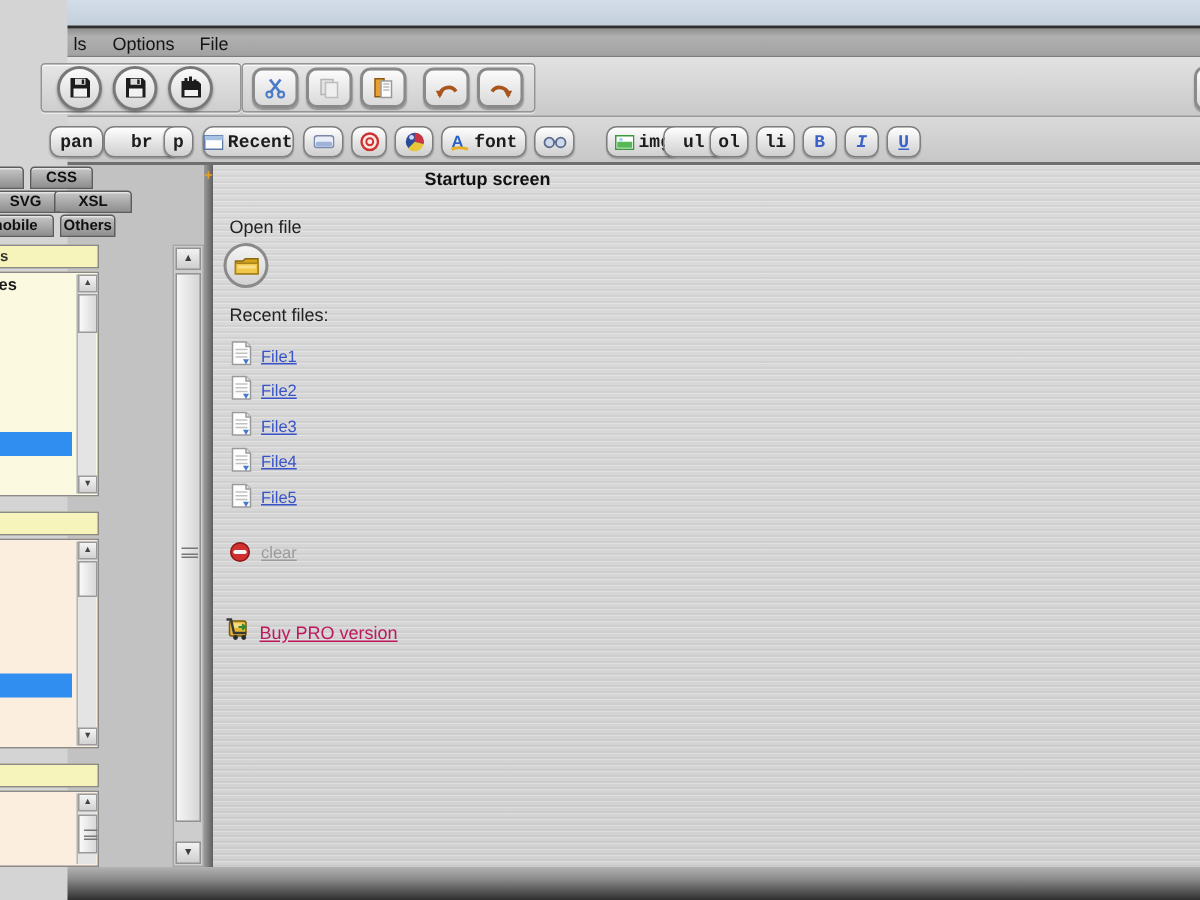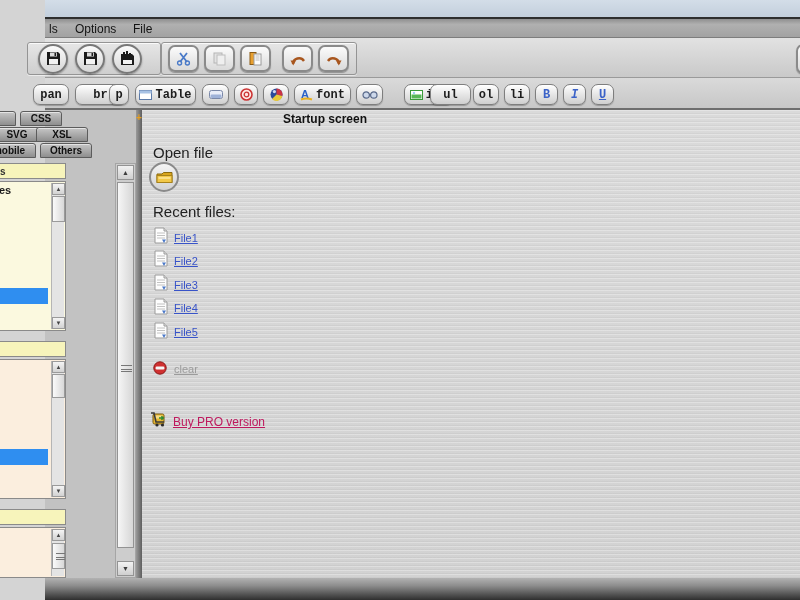--- a/index.html
+++ b/index.html
@@ -78,21 +78,21 @@
     background:linear-gradient(90deg,#9a9a9a,#5f5f5f);}
   .plusbtn{position:absolute;left:-1px;top:1px;width:8px;height:13px;color:#e8a020;
     font-size:10px;font-weight:bold;display:flex;align-items:center;justify-content:center;}
 
   
   .mainarea{left:97px;top:110px;width:703px;height:468px;
     background:
      repeating-linear-gradient(180deg,rgba(255,255,255,.28) 0 1px,rgba(0,0,0,0) 1px 3px,rgba(0,0,0,.03) 3px 4px),
      linear-gradient(180deg,#dadada,#d2d2d2);}
   .maintitle{left:238px;top:112px;font-size:12px;font-weight:bold;color:#111;}
-  .lbl{font-size:15px;color:#222;}
+  .lbl{font-size:12px;color:#222;}
   .link{font-size:11px;text-decoration:underline;color:#3853c8;cursor:pointer;}
   .linkgray{color:#9b9b9b;}
   .linkdark{color:#be185d;font-size:12px;}
   .roundfolder{left:104px;top:162px;width:30px;height:30px;border-radius:50%;
     border:2px solid #8a8a8a;background:linear-gradient(180deg,#f4f4f4,#d2d2d2);
     display:flex;align-items:center;justify-content:center;cursor:pointer;}
 
   
   .bottomframe{left:0;top:578px;width:800px;height:22px;
     background:linear-gradient(180deg,#b2b2b2,#8d8d8d 35%,#5a5a5a 70%,#2f2f2f);}
@@ -209,34 +209,34 @@
           <path d="M16.5 19h5M19.5 16.5 L22 19 L19.5 21.5" stroke="#fff" stroke-width="1.4" fill="none"></path>
         </svg>
       </span>
   </div>
 </div>
 
 <div class="abs toolbar2">
   <div class="pill" style="left:-12px;width:36px">
       <span>pan</span>
     </div>
-  <div class="pill" style="left:30px;width:51px">
+  <div class="pill" style="left:24px;width:51px">
       <span>br</span>
     </div>
   <div class="pill" style="left:64px;width:20px">
       <span>p</span>
     </div>
   <div class="pill" style="left:90px;width:61px">
     <span>
         <svg width="13" height="10" viewBox="0 0 13 10">
           <rect x="0.5" y="0.5" width="12" height="9" fill="#ffffff" stroke="#5c7aa8"></rect>
           <rect x="0.5" y="0.5" width="12" height="3" fill="#a8c2e4"></rect>
         </svg>
       </span>
-    <span>Table</span>
+    <span>Recent</span>
   </div>
   <div class="pill" style="left:157px;width:27px">
     <span>
         <svg width="14" height="9" viewBox="0 0 14 9">
           <rect x="0.5" y="0.5" width="13" height="8" rx="2" fill="#e9edf8" stroke="#7a88a8"></rect>
           <rect x="1.5" y="4.5" width="11" height="3.4" rx="1.4" fill="#9fb2d8"></rect>
         </svg>
       </span>
   </div>
   <div class="pill" style="left:189px;width:24px">
@@ -278,21 +278,21 @@
   <div class="pill" style="left:359px;width:49px">
     <span>
         <svg width="13" height="10" viewBox="0 0 13 10">
           <rect x="0.5" y="0.5" width="12" height="9" fill="#ffffff" stroke="#3a9a3a"></rect>
           <rect x="1.5" y="4.5" width="10" height="4" fill="#58b858"></rect>
           <circle cx="4" cy="3" r="1.2" fill="#9ad0f0"></circle>
         </svg>
       </span>
     <span>img</span>
   </div>
-  <div class="pill" style="left:385px;width:41px">
+  <div class="pill" style="left:397px;width:41px">
       <span>ul</span>
     </div>
   <div class="pill" style="left:428px;width:26px">
       <span>ol</span>
     </div>
   <div class="pill" style="left:459px;width:26px">
       <span>li</span>
     </div>
   <div class="pill" style="left:490px;width:23px">
       <span class="blue">B</span>
@@ -313,21 +313,21 @@
   </div>
 <div class="tab" style="left:-6px;top:127px;width:46px">
     <span>SVG</span>
   </div>
 <div class="tab" style="left:36px;top:127px;width:52px">
     <span>XSL</span>
   </div>
 <div class="tab" style="left:-18px;top:143px;width:54px">
     <span>mobile</span>
   </div>
-<div class="tab" style="left:40px;top:143px;width:52px">
+<div class="tab" style="left:40px;top:143px;width:37px">
     <span>Others</span>
   </div>
 
 <div class="yhdr" style="top:163px">
     <span>s</span>
   </div>
 <div class="listbox" style="top:181px;height:150px;background:#fbf9df">
   <div style="position:absolute;left:2px;top:2px;font-size:11px;font-weight:bold;color:#1a1a1a">es</div>
   <div class="selrow" style="top:106px;width:51px"></div>
   <div class="innersb">

